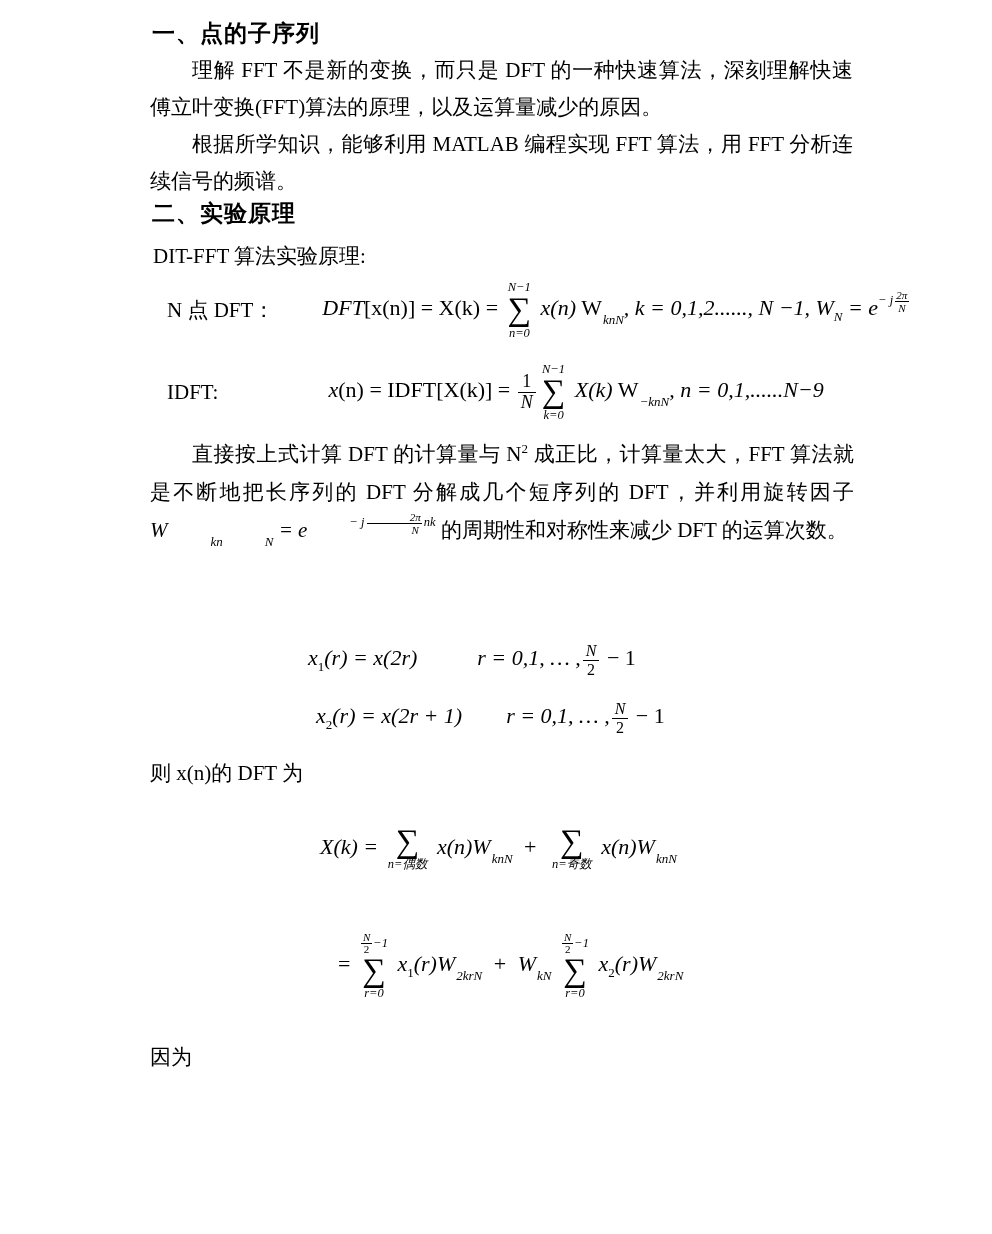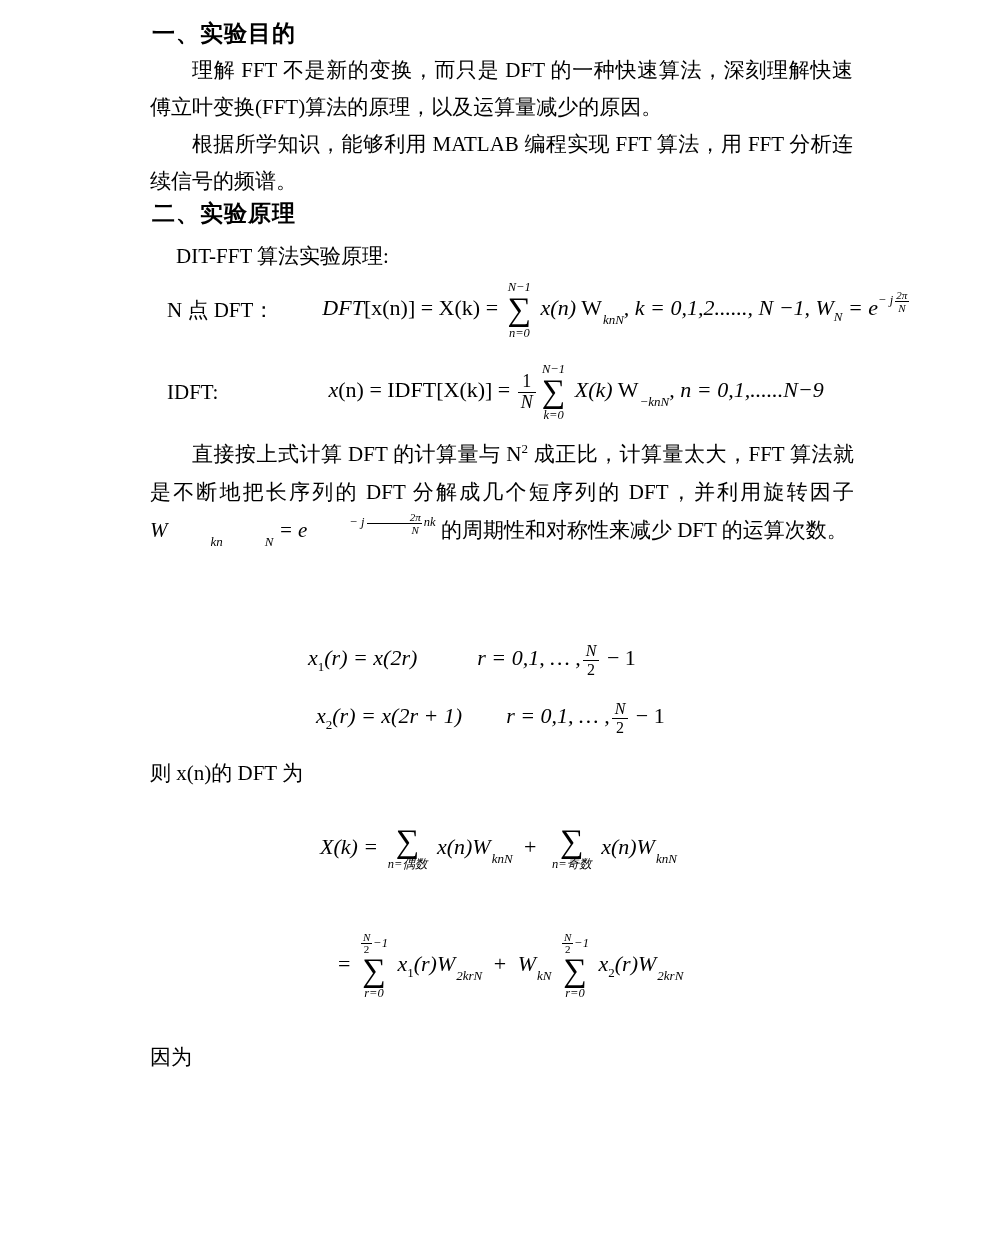--- a/index.html
+++ b/index.html
@@ -56,29 +56,29 @@
   .plus { margin:0 6px; }
   .gap { display:inline-block; width:60px; }
   .pow-base { font-size:24px; font-family:"Liberation Serif", serif; }
   .inline-math { font-size:21px; white-space:nowrap; }
 </style>
 </head>
 <body>
 
 <div class="page">
 
-  <div class="abs sec-heading" style="left:152px; top:18px;">一、实验目的</div>
+  <div class="abs sec-heading" style="left:152px; top:18px;">一、点的子序列</div>
 
   <p class="abs body-par" style="left:150px; top:126px; width:703px;">根据所学知识，能够利用 MATLAB 编程实现 FFT 算法，用 FFT 分析连续信号的频谱。</p>
 
   <p class="abs body-par" style="left:150px; top:52px; width:703px;">理解 FFT 不是新的变换，而只是 DFT 的一种快速算法，深刻理解快速傅立叶变换(FFT)算法的原理，以及运算量减少的原因。</p>
 
   <div class="abs sec-heading" style="left:152px; top:198px;">二、实验原理</div>
 
-  <div class="abs plain" style="left:176px; top:243px;">DIT-FFT 算法实验原理:</div>
+  <div class="abs plain" style="left:153px; top:243px;">DIT-FFT 算法实验原理:</div>
 
   <div class="abs frow" style="left:167px; top:268px; height:84px;">
     <span class="flabel">N 点 DFT：</span>
     <span class="math" style="margin-left:48px;">
       <span class="it">DFT</span><span class="rm">[x(n)] = X(k) =</span>
       <span class="msum">
           <span class="lim">N−1</span>
           <span class="sigma">∑</span>
           <span class="lim">n=0</span>
         </span>

